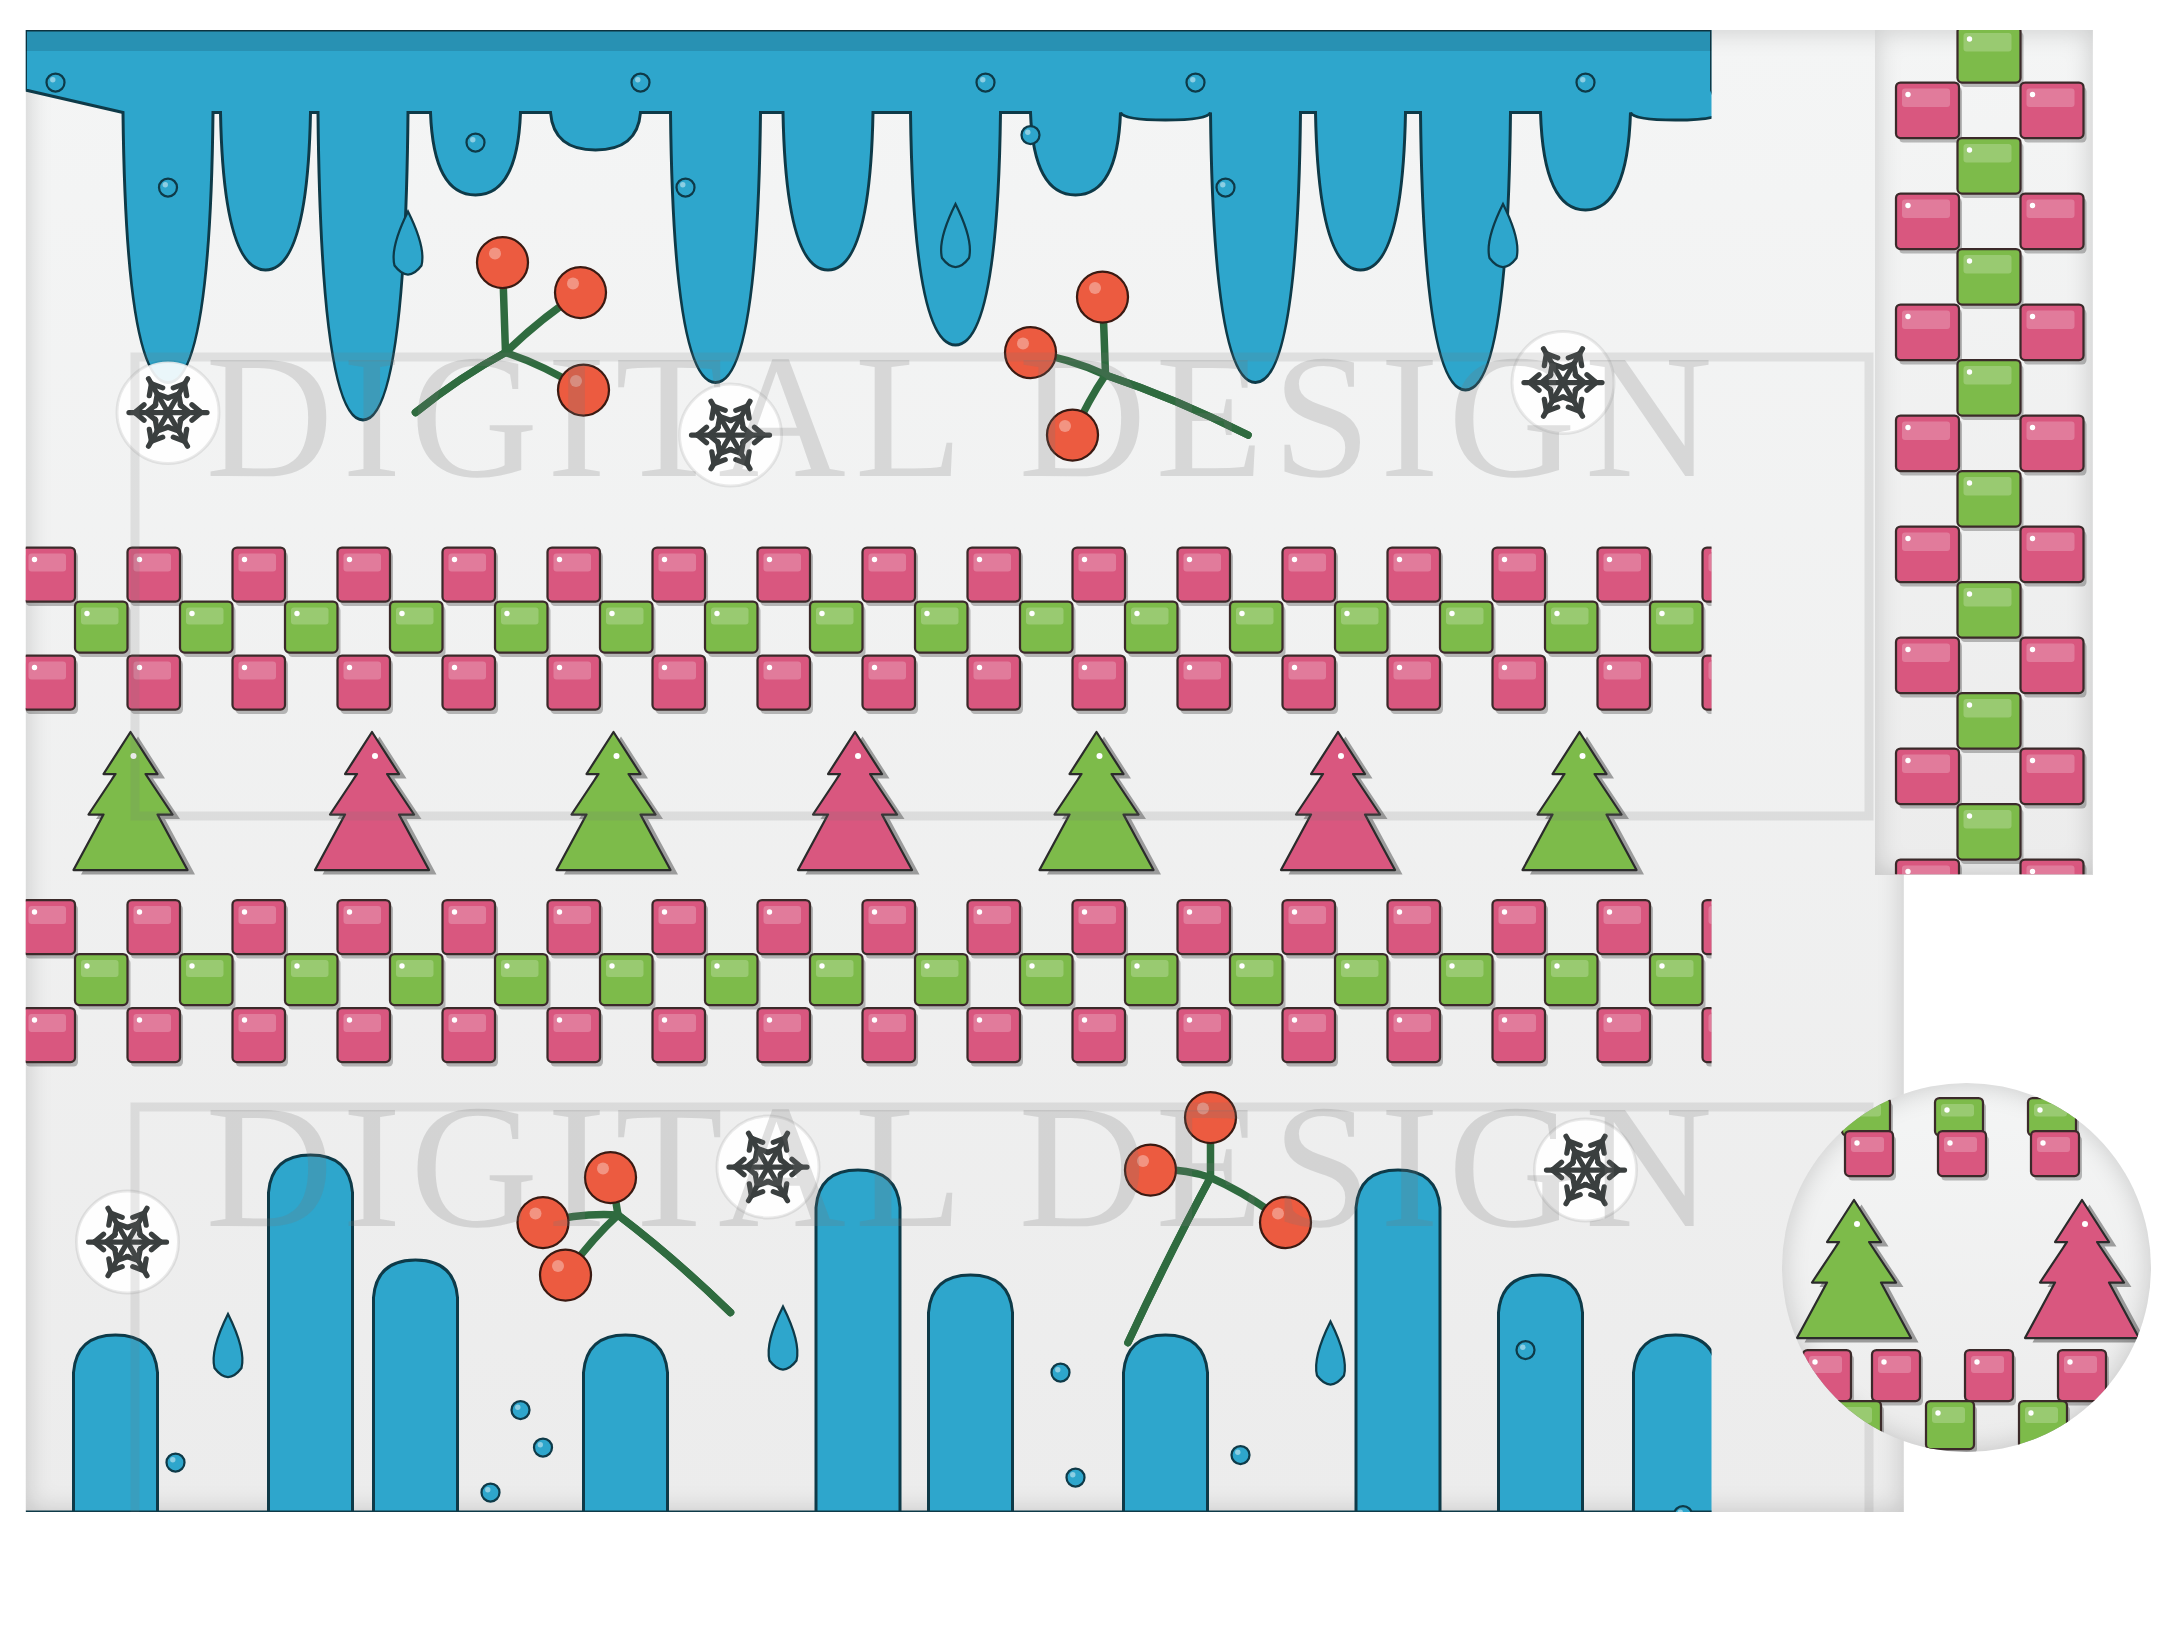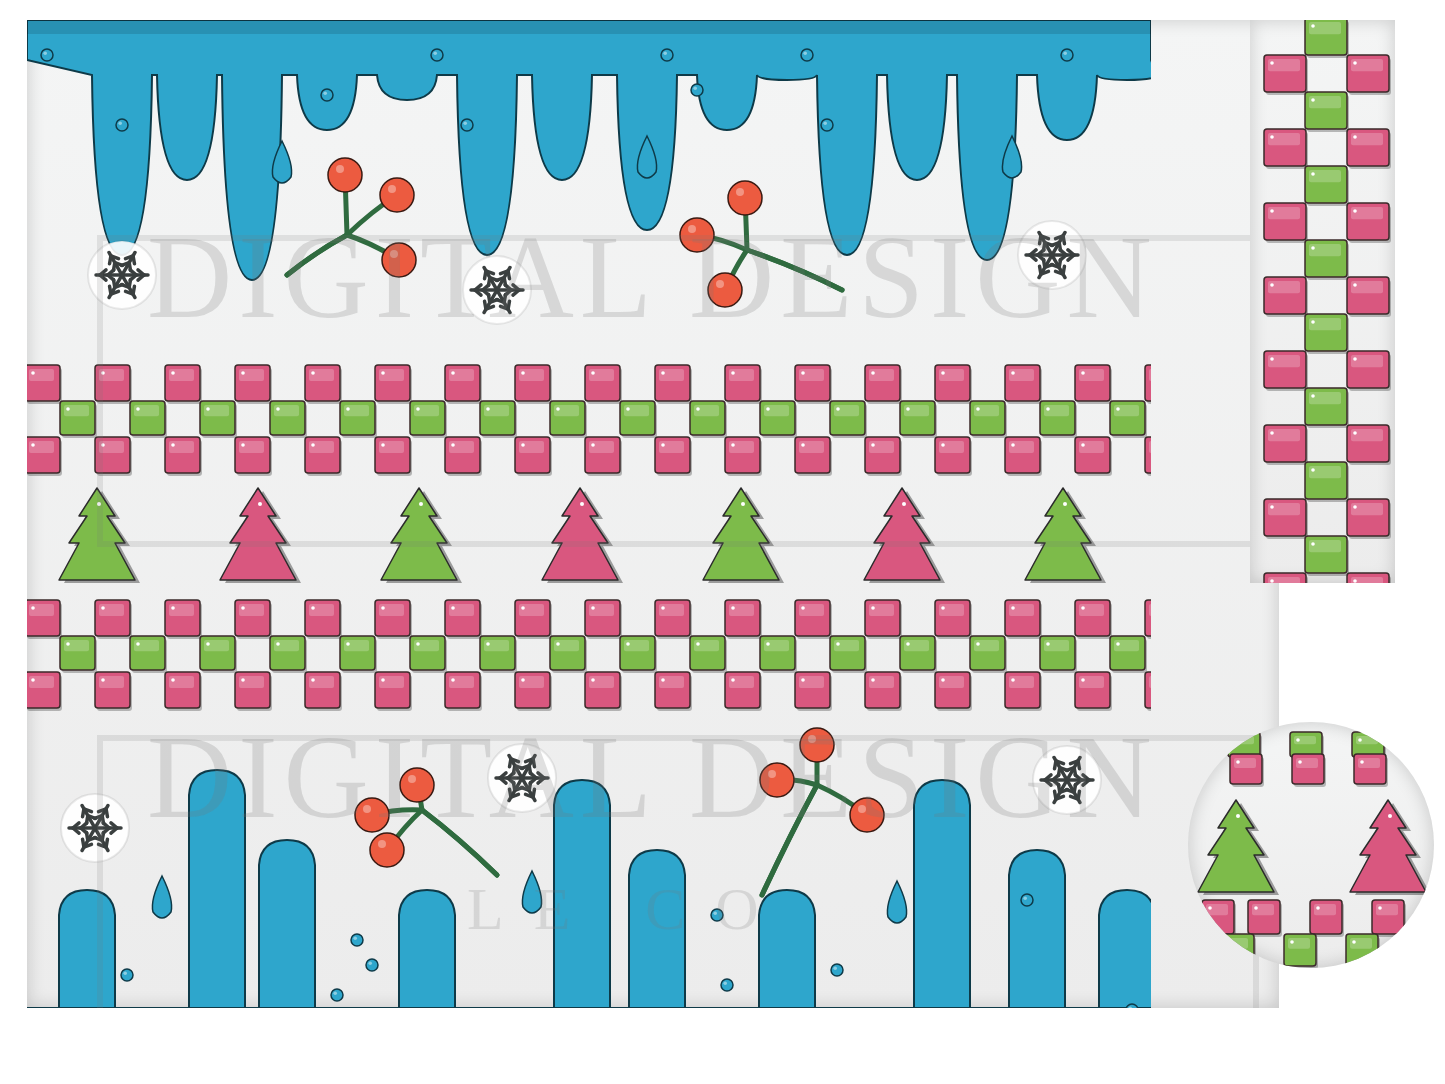--- a/index.html
+++ b/index.html
@@ -1,18 +1,18 @@
 <!DOCTYPE html>
 <html><head>
 <meta charset="utf-8">
 <style>
   html,body{margin:0;padding:0;background:#ffffff;}
   body{width:1445px;height:1084px;position:relative;overflow:hidden;font-family:"Liberation Serif",serif;}
   .panel{position:absolute;background:linear-gradient(180deg,#f4f5f5,#ececec);box-shadow:inset 0 0 18px rgba(0,0,0,0.18);overflow:hidden;}
-  #main{left:27px;top:20px;width:1252px;height:988px;}
+  #main{left:17px;top:20px;width:1252px;height:988px;}
   #strip{left:1250px;top:20px;width:145px;height:563px;}
   #circle{left:1188px;top:722px;width:246px;height:246px;border-radius:50%;}
   svg{position:absolute;left:0;top:0;}
   .wm{position:absolute;color:rgba(120,120,120,0.22);font-size:118px;letter-spacing:6px;white-space:nowrap;pointer-events:none;}
   .wm-sub{position:absolute;color:rgba(120,120,120,0.2);font-size:60px;letter-spacing:30px;white-space:nowrap;}
   .wm-box{position:absolute;border:6px solid rgba(120,120,120,0.16);pointer-events:none;}
 </style>
 </head>
 <body>
 
@@ -742,21 +742,20 @@
         <line x1="1047.15" y1="747.6158367258826" x2="1048.553902312583" y2="755.4916895874287"></line>
         <line x1="1047.15" y1="747.6158367258826" x2="1039.6273601891414" y2="750.3379480895271"></line>
         <line x1="1051.05" y1="740.8608385763639" x2="1052.4539023125828" y2="748.73669143791"></line>
         <line x1="1051.05" y1="740.8608385763639" x2="1043.5273601891413" y2="743.5829499400085"></line>
       </g>
     </svg>
   <div class="wm-box" style="left:70px;top:215px;width:1150px;height:300px;"></div>
   <div class="wm" style="left:120px;top:190px;">DIGITAL DESIGN</div>
   <div class="wm-box" style="left:70px;top:715px;width:1150px;height:300px;"></div>
   <div class="wm" style="left:120px;top:690px;">DIGITAL DESIGN</div>
-  <div class="wm-sub" style="left:440px;top:855px;">LE CO</div>
 </div>
 
 <div class="panel" id="strip">
   <svg id="strip-svg" width="145" height="563">
       <rect x="57" y="1" width="42" height="37" rx="3" fill="rgba(0,0,0,0.25)"></rect>
       <rect x="55" y="-2" width="42" height="37" rx="3" fill="#7dbb4a" stroke="#3b2a2a" stroke-width="1.5"></rect>
       <rect x="59" y="2" width="32" height="12.333333333333334" rx="2" fill="rgba(255,255,255,0.22)"></rect>
       <circle cx="63" cy="6" r="1.8" fill="#fff"></circle>
       <rect x="16" y="38" width="42" height="37" rx="3" fill="rgba(0,0,0,0.25)"></rect>
       <rect x="14" y="35" width="42" height="37" rx="3" fill="#d9577f" stroke="#3b2a2a" stroke-width="1.5"></rect>

